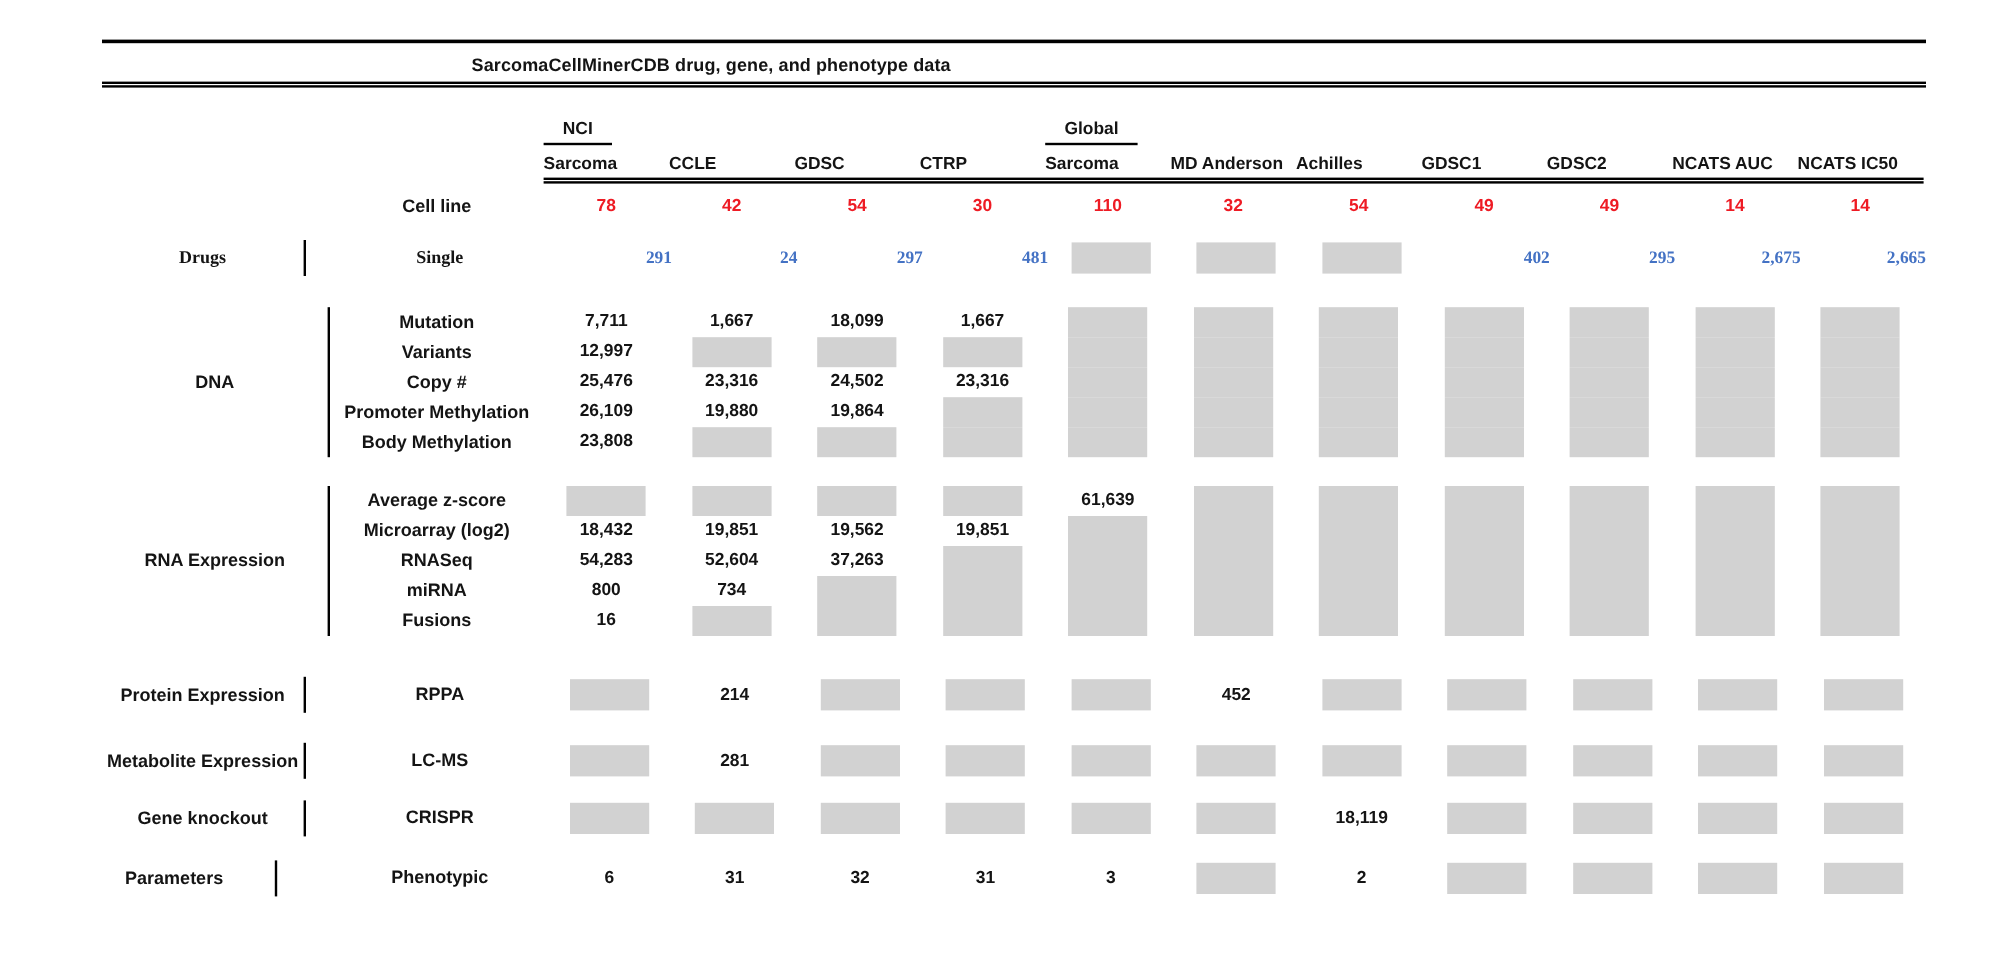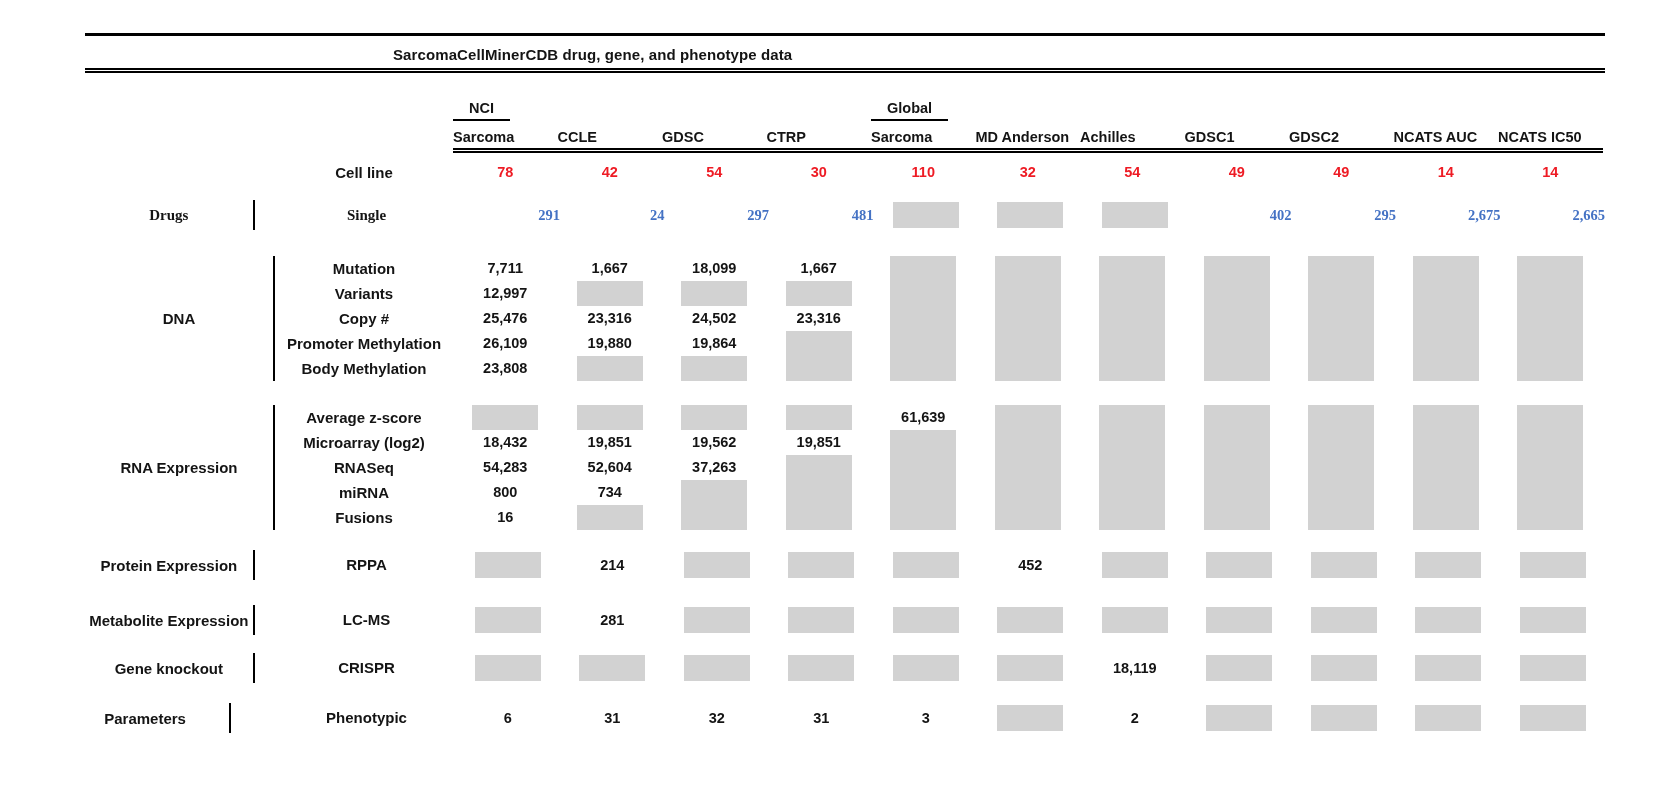--- a/index.html
+++ b/index.html
@@ -56,21 +56,21 @@
   .section .rows { flex: 1; }
   .row { display: grid; grid-template-columns: 178px repeat(11, 104.5px); }
   .sec-multi  .row { height: 25px; line-height: 25px; }
   .sec-single .row { height: 30px; line-height: 30px; padding-left: 23px; }
   .dcell .gbox { width: 66px; margin: 0 auto; background: var(--gray); height: 100%; }
   .sec-single .dcell .gbox { height: 26px; margin-top: 2px; }
 
   #sections .section:nth-child(1) { margin-top: 16px; font-family: Liberation Serif, serif; }
   #sections .section:nth-child(2) { margin-top: 26px; }
   #sections .section:nth-child(3) { margin-top: 24px; }
-  #sections .section:nth-child(4) { margin-top: 20px; justify-content: space-between; }
+  #sections .section:nth-child(4) { margin-top: 34px; justify-content: space-between; }
   #sections .section:nth-child(5) { margin-top: 25px; }
   #sections .section:nth-child(6) { margin-top: 18px; }
   #sections .section:nth-child(7) { margin-top: 20px; gap: 24px; }
 </style>
 </head>
 <body>
 
 <div class="fig">
 
   <div class="title-band">

